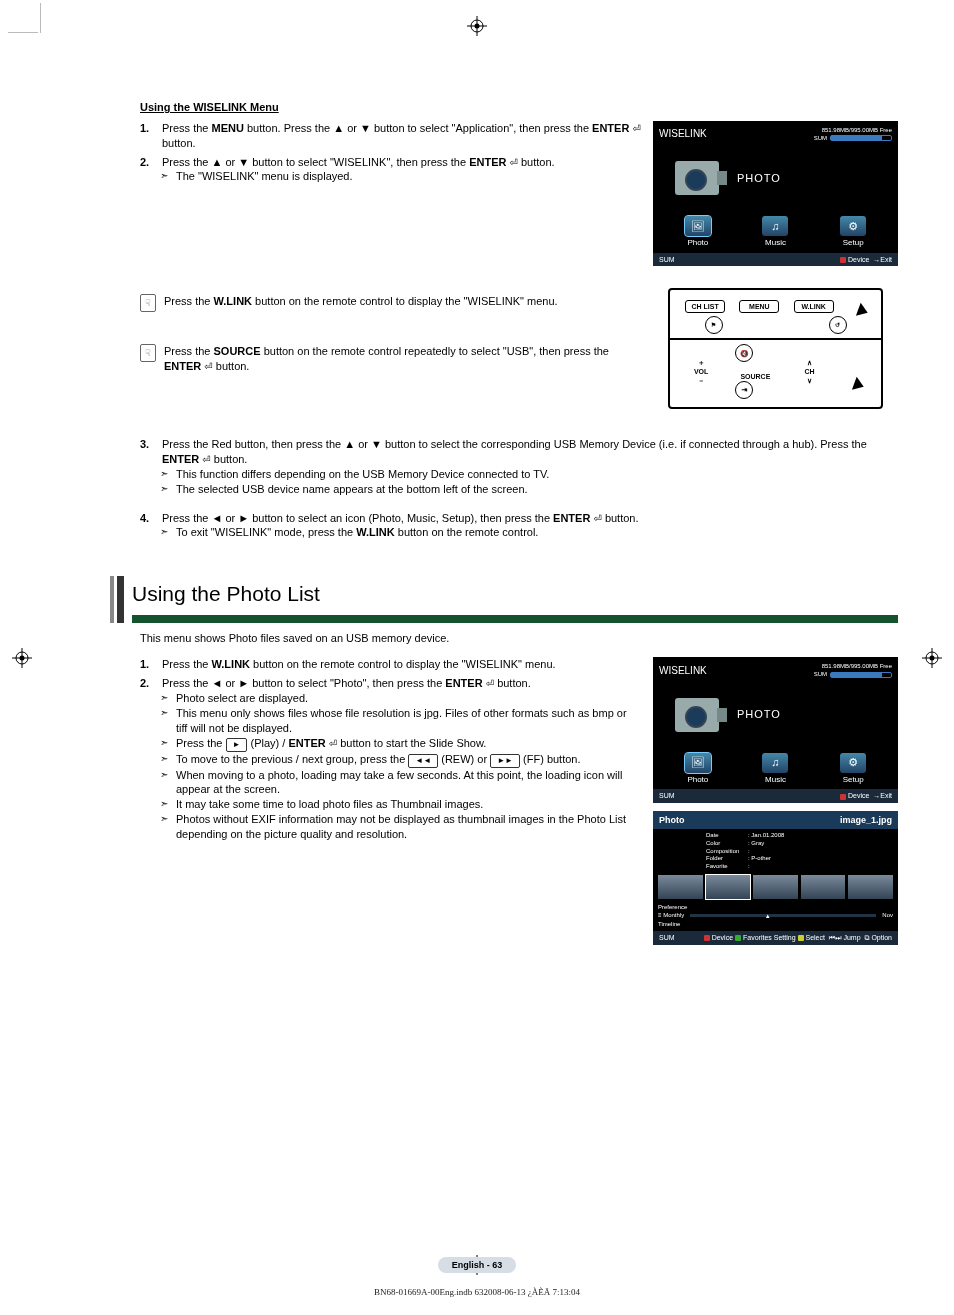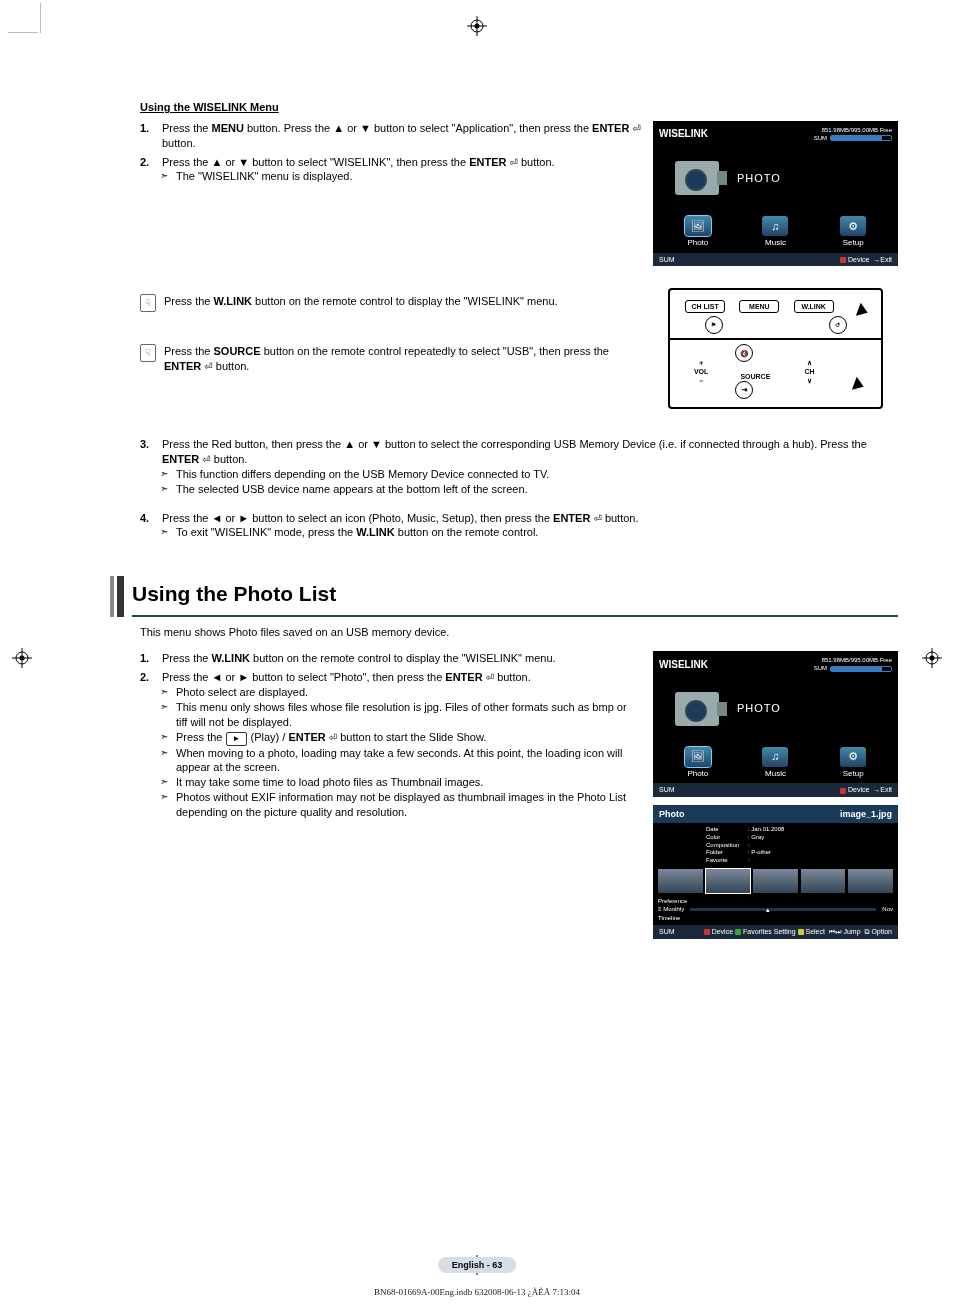--- a/index.html
+++ b/index.html
@@ -57,35 +57,35 @@
   .note { margin-left: 14px; position: relative; padding-left: 0;}
   .note::before { content: "➣"; position: absolute; left: -16px; top: 0; font-size: 10px; line-height: 1.4;}
   .hand { display:flex; align-items:flex-start; margin-top:6px; margin-left:0; }
   .hand-icon { width:14px; height:16px; border:1px solid #666; border-radius:2px; flex:none; margin-right:8px; display:flex; align-items:center; justify-content:center; font-size:9px; color:#555;}
   .b { font-weight: bold; }
   .enter-icon { display:inline-block; font-size:10px; transform:translateY(0); }
   .play-icon { display:inline-block; border:1px solid #333; border-radius:2px; padding:0 6px; font-size:8px; line-height:12px;}
   .h2wrap { display:flex; align-items:stretch; margin:36px 0 8px -30px;}
   .h2bar { width:7px; background:#333; margin-right:8px; }
   .h2bar.l { background:#888; width:4px; margin-right:3px;}
-  h2 { font-size:21px; font-weight:bold; margin:0; flex:1; border-bottom:2px solid #14532d; padding:4px 0 6px 0;}
+  h2 { font-size:21px; font-weight:normal; margin:0; flex:1; border-bottom:8px solid #14532d; padding:4px 0 6px 0;}
   .intro { font-size:11px; margin:8px 0 12px 0;}
 
   
   .tvbox {
     width: 245px;
     background:#000;
     color:#fff;
     font-size:8px;
     box-sizing:border-box;
     padding:5px 6px 4px 6px;
     margin-bottom:8px;
   }
   .tv-hdr { display:flex; justify-content:space-between; align-items:center; margin-bottom:2px;}
-  .tv-hdr .title { font-weight:bold; font-size:10px;}
+  .tv-hdr .title { font-weight:normal; font-size:10px;}
   .free { font-size:6px; text-align:right;}
   .freebar { width:60px; height:4px; border:1px solid #3a7bbf; border-radius:2px; display:inline-block; vertical-align:middle; margin-left:3px; background:linear-gradient(to right,#3a7bbf 85%,#000 85%);}
   .tv-main { height:68px; display:flex; align-items:center; gap:18px; justify-content:flex-start; padding-left:16px;}
   .cam { width:44px; height:34px; background:#9aa; border-radius:3px; position:relative;}
   .cam::before{content:"";position:absolute;right:-8px;top:10px;width:10px;height:14px;background:#788;}
   .bigbtn { width:18px;height:18px;border-radius:50%;background:#1b3b5a;position:absolute;left:10px;top:8px;border:2px solid #345;}
   .biglabel { font-size:11px; letter-spacing:1px;}
   .tv-tabs { display:flex; justify-content:space-around; padding:4px 0 2px 0;}
   .ttab { display:flex; flex-direction:column; align-items:center; gap:2px; font-size:8px;}
   .ticon { width:26px; height:20px; background:linear-gradient(#48a,#246); border-radius:3px; display:flex; align-items:center; justify-content:center; font-size:11px;}
@@ -283,20 +283,21 @@
             <div class="num">1.</div>
             <div class="body"><span>Press the </span><span class="b">W.LINK</span><span> button on the remote control to display the "WISELINK" menu.</span></div>
           </li>
           <li>
             <div class="num">2.</div>
             <div class="body">
               <span>Press the ◄ or ► button to select "Photo", then press the </span><span class="b">ENTER</span> <span class="enter-icon">⏎</span><span> button.</span>
               <div class="note">Photo select are displayed.</div>
               <div class="note">This menu only shows files whose file resolution is jpg. Files of other formats such as bmp or tiff will not be displayed.</div>
               <div class="note"><span>Press the </span><span class="play-icon">►</span><span> (Play) / </span><span class="b">ENTER</span> <span class="enter-icon">⏎</span><span> button to start the Slide Show.</span></div>
+              <div class="note"><span>To move to the previous / next group, press the </span><span class="play-icon">◄◄</span><span> (REW) or </span><span class="play-icon">►►</span><span> (FF) button.</span></div>
               <div class="note">When moving to a photo, loading may take a few seconds. At this point, the loading icon will appear at the screen.</div>
               <div class="note">It may take some time to load photo files as Thumbnail images.</div>
               <div class="note">Photos without EXIF information may not be displayed as thumbnail images in the Photo List depending on the picture quality and resolution.</div>
             </div>
           </li>
         </ol>
       </div>
       <div class="screens">
 
         <div class="tvbox">

